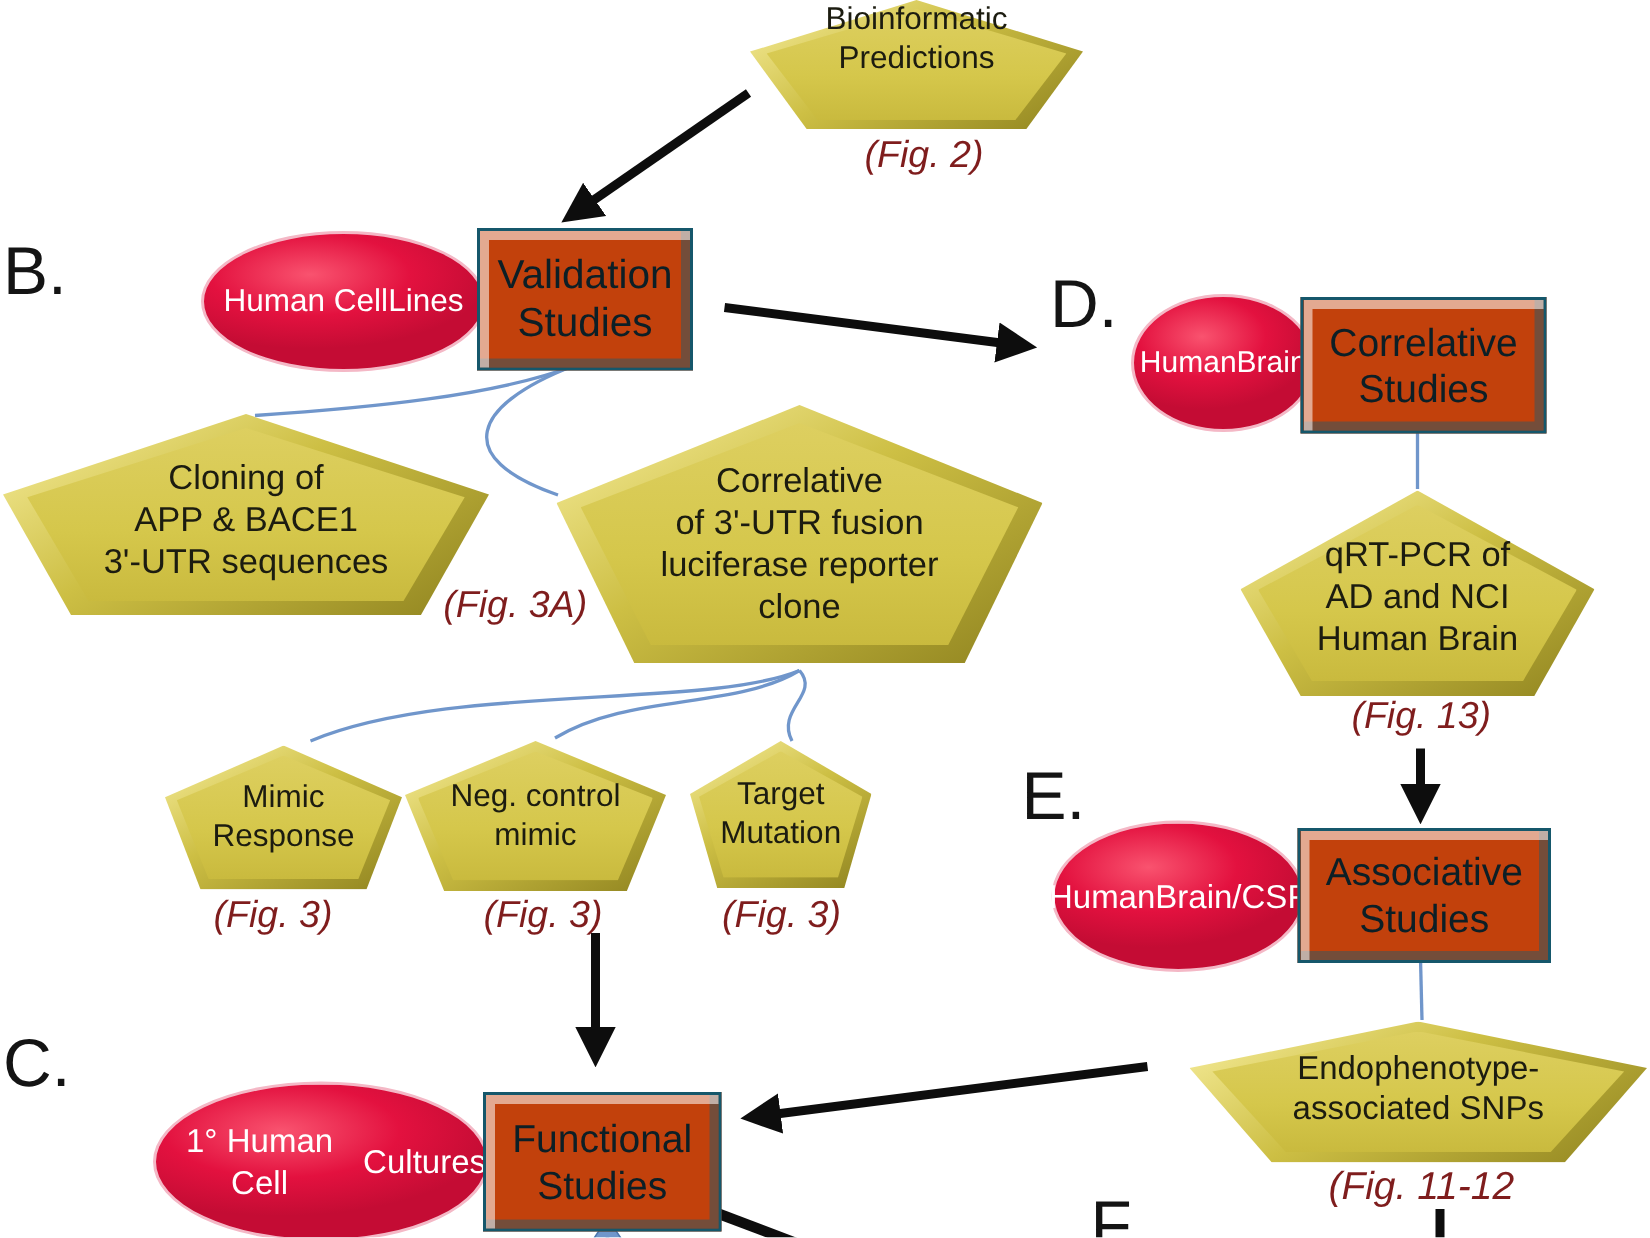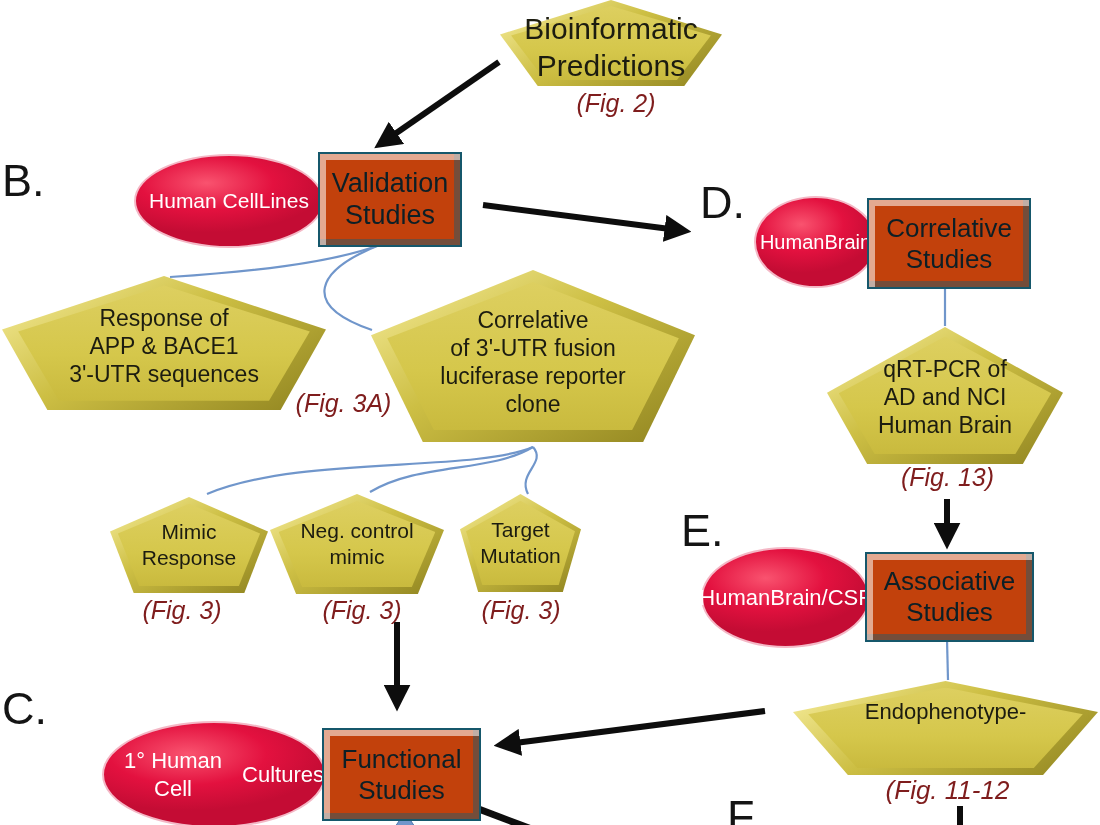--- a/index.html
+++ b/index.html
@@ -81,41 +81,41 @@
 
   <div class="seclabel" style="left:2px;top:158px">B.</div>
   <div class="seclabel" style="left:700px;top:180px">D.</div>
   <div class="seclabel" style="left:681px;top:508px">E.</div>
   <div class="seclabel" style="left:2px;top:686px">C.</div>
   <div class="seclabel" style="left:727px;top:794px">F</div>
 
   <div class="pent" style="left:500px;top:0;width:222px;height:86px;--cp:polygon(50% 0%,100% 40%,83% 100%,17% 100%,0% 40%)">
     <div class="p-outer"></div>
     <div class="p-inner"></div>
-    <div class="p-text" style="padding-top:11px;font-size:30px">
+    <div class="p-text" style="font-size:21px">
       <div>Bioinformatic</div>
       <div>Predictions</div>
     </div>
   </div>
   <div class="cap" style="left:551px;top:90px;width:130px">(Fig. 2)</div>
 
   <div class="ell" style="left:134px;top:154px;width:186px;height:90px;font-size:21px">
     <div>Human Cell</div>
     <div>Lines</div>
   </div>
   <div class="sbox" style="left:318px;top:152px;width:140px;height:91px;font-size:27px">
     <div>Validation</div>
     <div>Studies</div>
   </div>
 
   <div class="pent" style="left:2px;top:276px;width:324px;height:134px;--cp:polygon(50% 0%,100% 40%,86% 100%,14% 100%,0% 40%)">
     <div class="p-outer"></div>
     <div class="p-inner"></div>
     <div class="p-text" style="padding-top:28px;font-size:23px">
-      <div>Response of</div>
+      <div>Cloning of</div>
       <div>APP &amp; BACE1</div>
       <div>3'-UTR sequences</div>
     </div>
   </div>
   <div class="cap" style="left:281px;top:390px;width:125px">(Fig. 3A)</div>
 
   <div class="pent" style="left:371px;top:270px;width:324px;height:172px;--cp:polygon(50% 0%,100% 38%,84% 100%,16% 100%,0% 38%)">
     <div class="p-outer"></div>
     <div class="p-inner"></div>
     <div class="p-text" style="padding-top:36px;font-size:23px">
@@ -192,17 +192,18 @@
   <div class="sbox" style="left:865px;top:552px;width:165px;height:86px;font-size:26px">
     <div>Associative</div>
     <div>Studies</div>
   </div>
 
   <div class="pent" style="left:793px;top:681px;width:305px;height:94px;--cp:polygon(50% 0%,100% 33%,82% 100%,18% 100%,0% 33%)">
     <div class="p-outer"></div>
     <div class="p-inner"></div>
     <div class="p-text" style="padding-top:18px;font-size:22px">
       <div>Endophenotype-</div>
+      <div>associated SNPs</div>
     </div>
   </div>
   <div class="cap" style="left:855px;top:776px;width:185px;font-size:26px">(Fig. 11-12</div>
 
 </div>
 
 </body></html>

